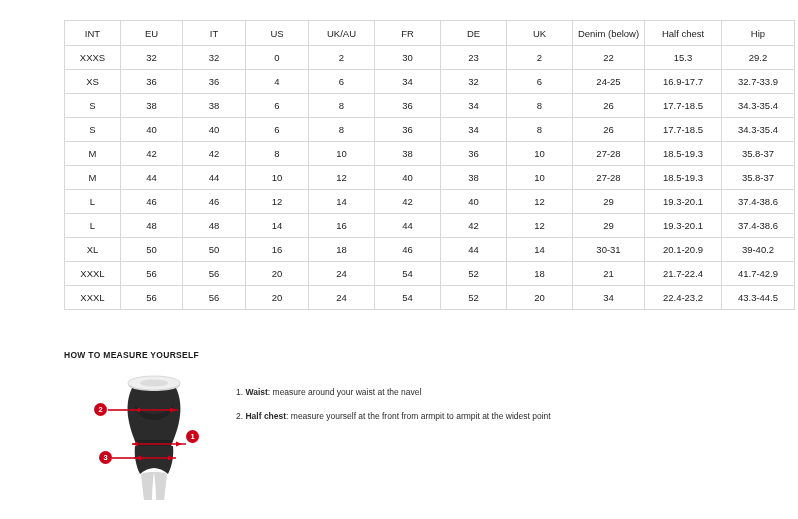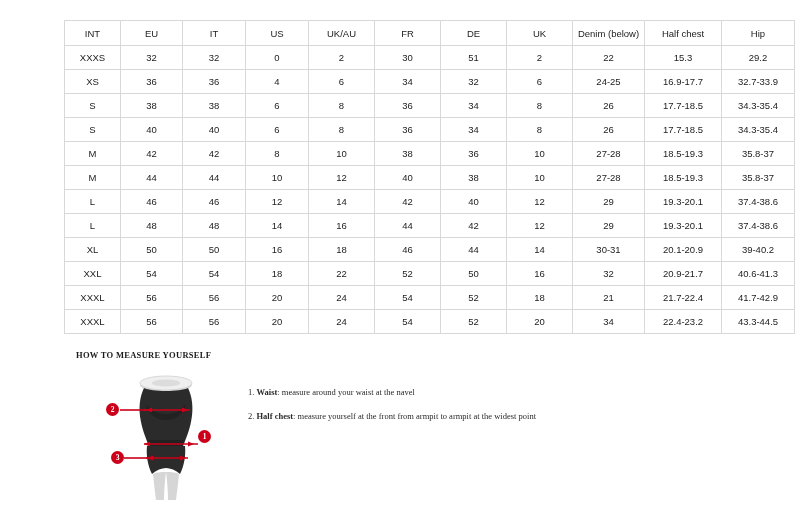--- a/index.html
+++ b/index.html
@@ -58,24 +58,23 @@
   col.c5 { width: 66px; }
   col.c6 { width: 66px; }
   col.c7 { width: 66px; }
   col.c8 { width: 72px; }
   col.c9 { width: 77px; }
   col.c10 { width: 73px; }
 
   
   .howto {
     position: absolute;
-    left: 76px;
+    left: 64px;
     top: 350px;
     width: 670px;
-    font-family: Liberation Serif, serif;
   }
   .howto-title {
     font-size: 8.5px;
     font-weight: bold;
     letter-spacing: 0.3px;
     color: #1a1a1a;
     margin-bottom: 14px;
   }
   .howto-body {
     position: relative;
@@ -162,21 +161,21 @@
           </tr>
       </thead>
       <tbody id="table-body">
           <tr>
             <td>XXXS</td>
             <td>32</td>
             <td>32</td>
             <td>0</td>
             <td>2</td>
             <td>30</td>
-            <td>51</td>
+            <td>23</td>
             <td>2</td>
             <td>22</td>
             <td>15.3</td>
             <td>29.2</td>
           </tr>
           <tr>
             <td>XS</td>
             <td>36</td>
             <td>36</td>
             <td>4</td>
@@ -273,33 +272,20 @@
             <td>16</td>
             <td>18</td>
             <td>46</td>
             <td>44</td>
             <td>14</td>
             <td>30-31</td>
             <td>20.1-20.9</td>
             <td>39-40.2</td>
           </tr>
           <tr>
-            <td>XXL</td>
-            <td>54</td>
-            <td>54</td>
-            <td>18</td>
-            <td>22</td>
-            <td>52</td>
-            <td>50</td>
-            <td>16</td>
-            <td>32</td>
-            <td>20.9-21.7</td>
-            <td>40.6-41.3</td>
-          </tr>
-          <tr>
             <td>XXXL</td>
             <td>56</td>
             <td>56</td>
             <td>20</td>
             <td>24</td>
             <td>54</td>
             <td>52</td>
             <td>18</td>
             <td>21</td>
             <td>21.7-22.4</td>

